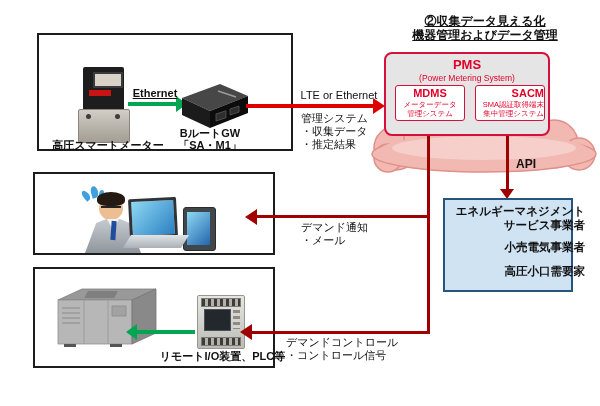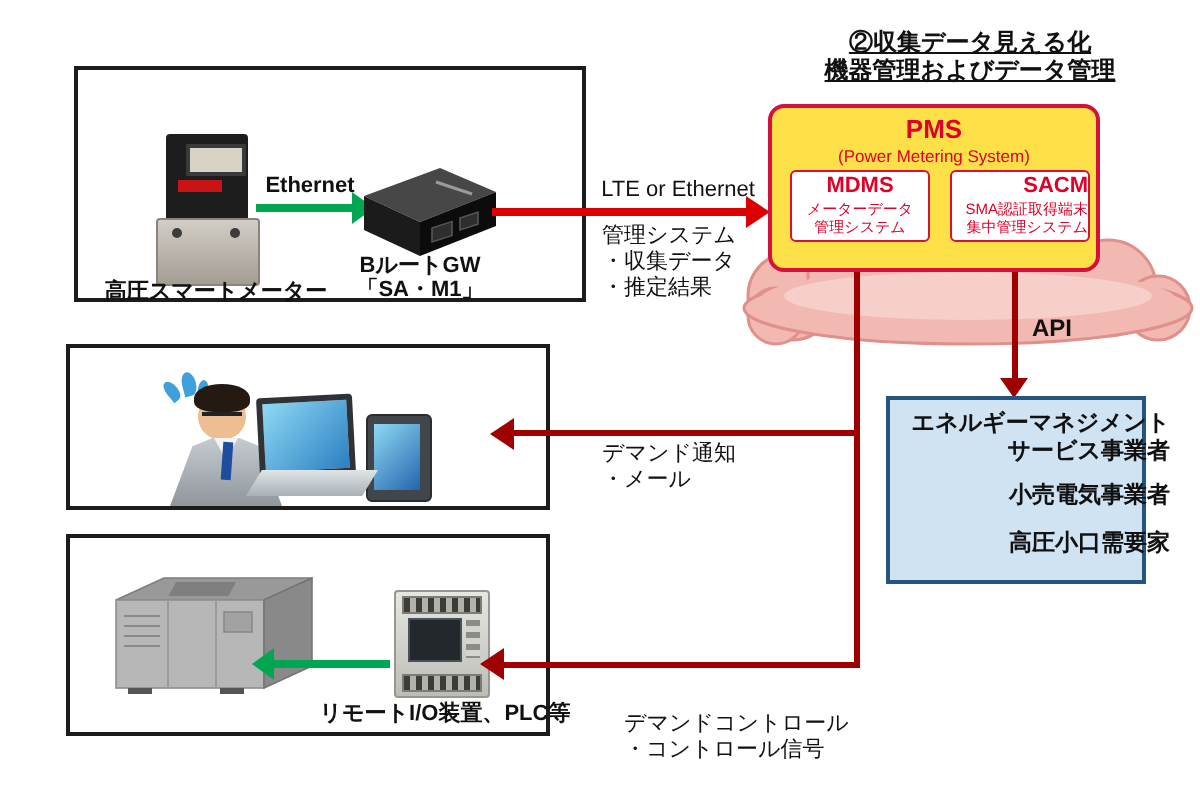--- a/index.html
+++ b/index.html
@@ -10,21 +10,21 @@
   .abs{position:absolute;}
   .ctr{text-align:center;}
   .bold{font-weight:bold;}
   
   .obox{position:absolute;border:2px solid #1c1c1c;background:#fff;box-sizing:border-box;}
   .obox-title{position:absolute;font-size:12px;font-weight:bold;line-height:14px;text-align:center;color:#111;}
   
   .hdr{position:absolute;font-size:12px;font-weight:bold;line-height:14px;text-align:center;color:#111;text-decoration:underline;}
   
   .pms-box{position:absolute;left:384px;top:52px;width:166px;height:84px;box-sizing:border-box;
-    border:2px solid #d6103c;border-radius:8px;background:#fde047;z-index:3;}
+    border:2px solid #d6103c;border-radius:8px;background:#e5e5e5;z-index:3;}
   .pms-title{position:absolute;left:0;top:3px;width:100%;text-align:center;color:#e00028;font-size:13px;font-weight:bold;}
   .pms-sub{position:absolute;left:0;top:19px;width:100%;text-align:center;color:#e00028;font-size:8.5px;}
   .subsys{position:absolute;top:31px;width:70px;height:36px;box-sizing:border-box;border:1.5px solid #d6103c;
     border-radius:3px;background:#fff;text-align:center;}
   .subsys .t{font-size:11px;font-weight:bold;color:#e00028;line-height:13px;margin-top:1px;}
   .subsys .s{font-size:7.5px;color:#e00028;line-height:9px;}
   
   .blue-box{position:absolute;left:443px;top:198px;width:130px;height:94px;box-sizing:border-box;
     border:2px solid #25547d;background:#cfe3f3;z-index:2;}
   .blue-line{position:absolute;left:443px;width:142px;text-align:right;font-size:11.5px;font-weight:bold;color:#111;z-index:3;}
@@ -92,21 +92,21 @@
   <div class="meter-head">
     <div class="meter-disp"></div>
     <div class="meter-red"></div>
   </div>
   <div class="meter-body">
     <div class="screw" style="left:7px;top:4px;"></div>
     <div class="screw" style="left:36px;top:4px;"></div>
   </div>
   <div class="dev-lbl" style="left:43px;top:138px;width:130px;">高圧スマートメーター</div>
 
-  <div class="lbl bold ctr" style="left:115px;top:87px;width:80px;">Ethernet</div>
+  <div class="lbl bold ctr" style="left:115px;top:87px;width:80px;text-decoration:underline;">Ethernet</div>
   <div class="shaft-h" style="left:128px;top:102px;width:50px;background:#00a651;z-index:3;"></div>
   <div class="head-r" style="left:176px;top:96px;border-left:11px solid #00a651;z-index:3;"></div>
 
   <div class="abs" style="left:178px;top:80px;z-index:3;">
     <svg width="72" height="50" viewBox="0 0 72 50">
       <polygon points="4,18 42,4 70,16 32,31" fill="#474747"></polygon>
       <polygon points="4,18 32,31 32,48 4,35" fill="#1b1b1b"></polygon>
       <polygon points="32,31 70,16 70,33 32,48" fill="#0c0c0c"></polygon>
       <line x1="40" y1="11" x2="58" y2="17" stroke="#9a9a9a" stroke-width="1.5"></line>
       <rect x="38" y="34" width="10" height="7" fill="#2e2e2e" stroke="#555" stroke-width="0.8" transform="skewY(-18)" transform-origin="38 34"></rect>
@@ -225,18 +225,18 @@
     <div class="rio-slots"></div>
     <div class="rio-strip" style="top:41px;"></div>
   </div>
   <div class="dev-lbl" style="left:155px;top:349px;width:135px;">リモートI/O装置、PLC等</div>
 
   <div class="shaft-h" style="left:137px;top:330px;width:58px;background:#00a651;z-index:3;"></div>
   <div class="head-l" style="left:126px;top:324px;border-right:11px solid #00a651;z-index:3;"></div>
 
   <div class="shaft-h" style="left:251px;top:330.5px;width:179px;height:3px;background:#9f0000;z-index:3;"></div>
   <div class="head-l" style="left:240px;top:324px;border-right:12px solid #9f0000;z-index:3;"></div>
-  <div class="note" style="left:312px;top:336px;margin-top:20px;">
+  <div class="note" style="left:286px;top:336px;">
     <div>デマンドコントロール</div>
     <div>・コントロール信号</div>
   </div>
 
 </div>
 
 </body></html>

